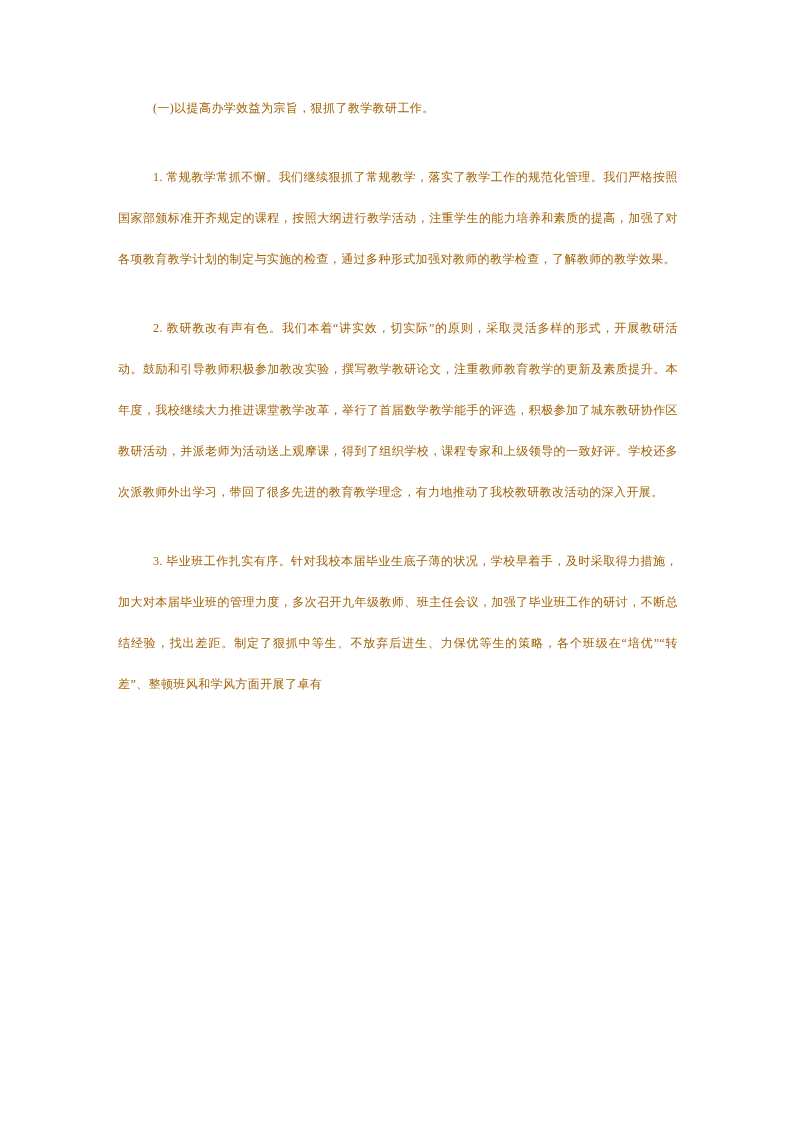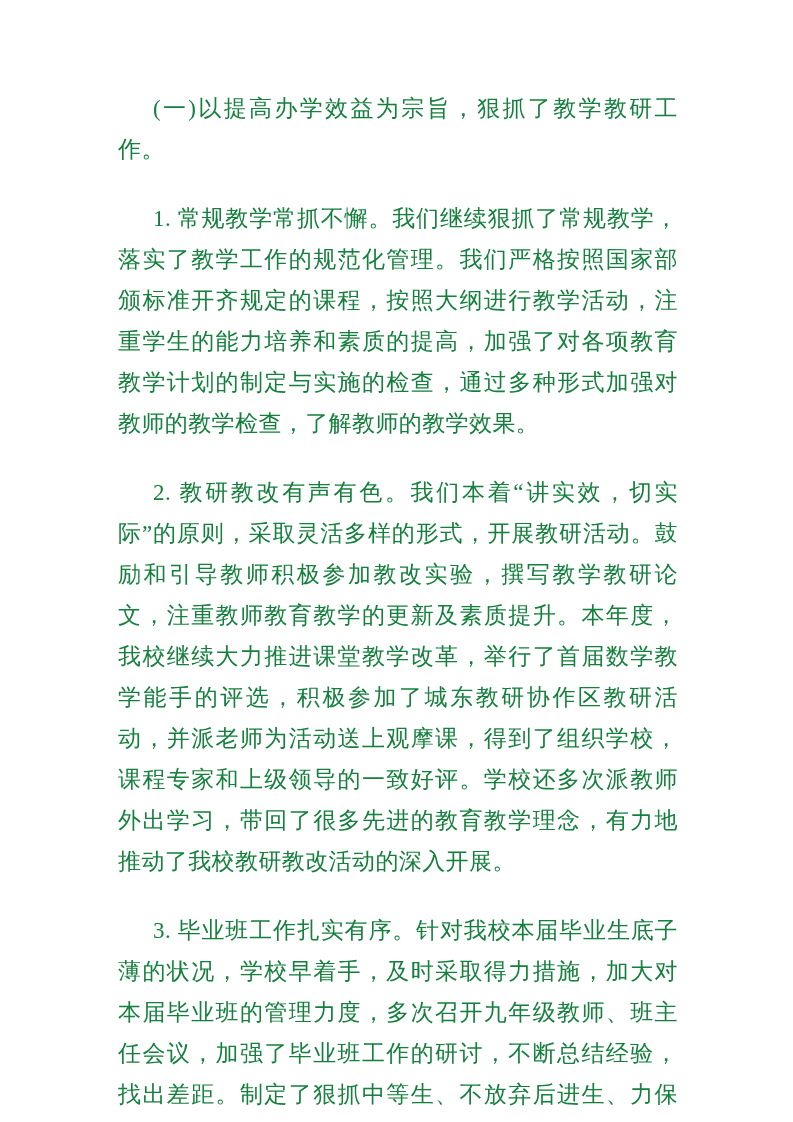--- a/index.html
+++ b/index.html
@@ -17,23 +17,23 @@
     box-sizing: border-box;
   }
   .content {
     position: absolute;
     left: 118px;
     top: 88px;
     width: 560px;
   }
   .para {
     font-family: "Liberation Serif", "DejaVu Serif", serif;
-    font-size: 23px;
+    font-size: 12px;
     line-height: 41px;
-    color: #15803d;
+    color: #a16207;
     text-align: justify;
     text-justify: inter-ideograph;
     margin: 0 0 28px 0;
     text-indent: 35px;
     letter-spacing: 0.4px;
     word-break: break-all;
   }
   .para:last-child {
     margin-bottom: 0;
   }

